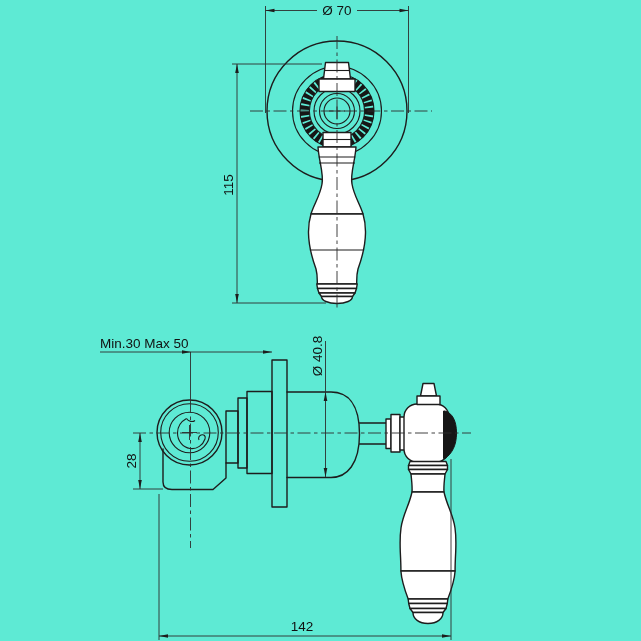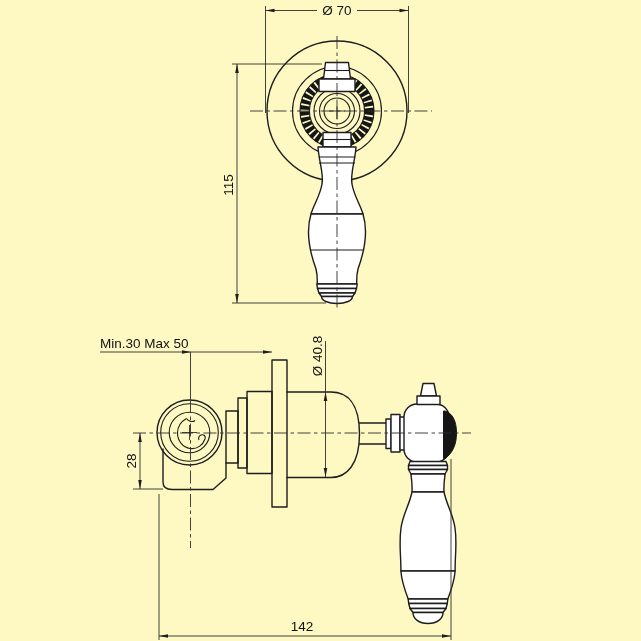--- a/index.html
+++ b/index.html
@@ -1,16 +1,16 @@
 <!DOCTYPE html>
 <html><head>
 <meta charset="utf-8">
 <style>
   html,body{margin:0;padding:0;background:#f4f4f4;}
-  .stage{width:641px;height:641px;background:#fef9c3;position:relative;margin:0;
+  .stage{width:641px;height:641px;background:#5eead4;position:relative;margin:0;
          font-family:"Liberation Sans", sans-serif;}
   svg{display:block}
   
   .ol  {fill:none;stroke:#1d1d1d;stroke-width:1.4;stroke-linejoin:round;stroke-linecap:round;}
   .olf {fill:#ffffff;stroke:#1d1d1d;stroke-width:1.4;stroke-linejoin:round;}
   .mid {fill:none;stroke:#1d1d1d;stroke-width:1.1;}
   
   .thin{fill:none;stroke:#2e2e2e;stroke-width:0.9;}
   
   .cl  {fill:none;stroke:#2e2e2e;stroke-width:0.9;stroke-dasharray:13 3.5 3.5 3.5;}

